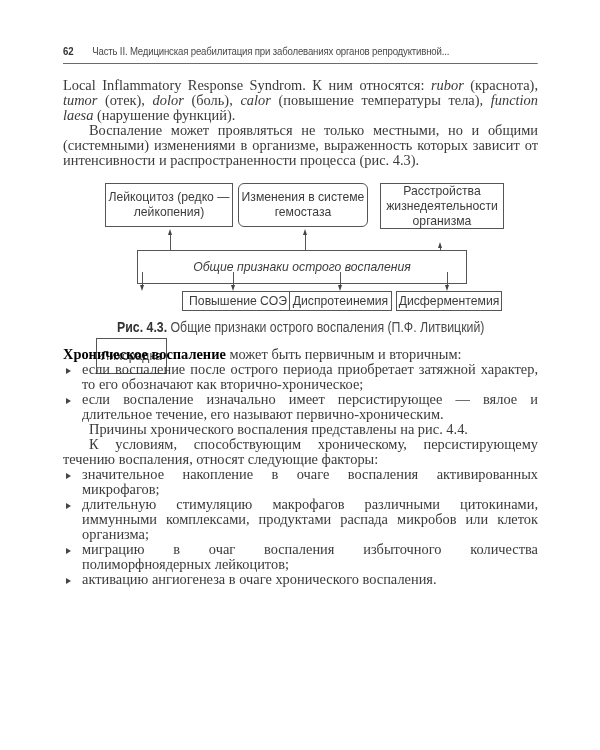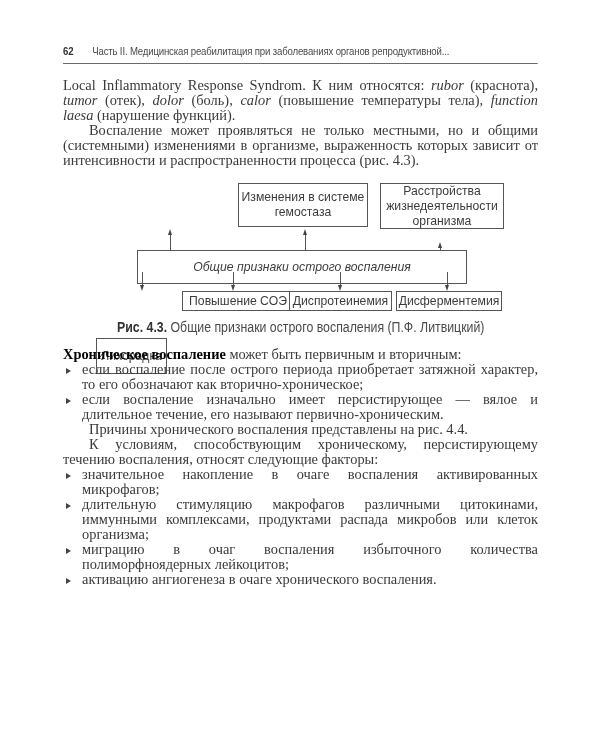--- a/index.html
+++ b/index.html
@@ -66,21 +66,22 @@
   <div class="running-head">
     <span class="pnum">62</span><span>Часть II. Медицинская реабилитация при заболеваниях органов репродуктивной...</span>
   </div>
 
   <div class="text" style="top:78px;">
     <p><span>Local Inflammatory Response Syndrom. К ним относятся: </span><i>rubor</i><span> (краснота), </span><i>tumor</i><span> (отек), </span><i>dolor</i><span> (боль), </span><i>calor</i><span> (повышение температуры тела), </span><i>function laesa</i><span> (нарушение функций).</span></p>
     <p class="indent">Воспаление может проявляться не только местными, но и общими (системными) изменениями в организме, выраженность которых зависит от интенсивности и распространенности процесса (рис. 4.3).</p>
   </div>
 
   <div class="diagram">
-    <div class="box" style="left:238px; top:183px; width:130px; height:44px;">Изменения в системе гемостаза</div>
+    <div class="box" style="left:105px; top:183px; width:128px; height:44px;">Лейкоцитоз (редко — лейкопения)</div>
+    <div class="box" style="left:238px; top:183px; width:130px; height:44px;border-radius:6px;">Изменения в системе гемостаза</div>
     <div class="box" style="left:380px; top:183px; width:124px; height:46px;">Расстройства жизнедеятельности организма</div>
 
     <div class="vline" style="left:170px; top:233px; height:17px;"></div>
     <div class="arrow-up" style="left:167.5px; top:229px;"></div>
     <div class="vline" style="left:305px; top:233px; height:17px;"></div>
     <div class="arrow-up" style="left:302.5px; top:229px;"></div>
     <div class="vline" style="left:440px; top:246px; height:4px;"></div>
     <div class="arrow-up" style="left:437.5px; top:242px;"></div>
 
     <div class="box" style="left:137px; top:250px; width:330px; height:34px;font-style:italic;">Общие признаки острого воспаления</div>

